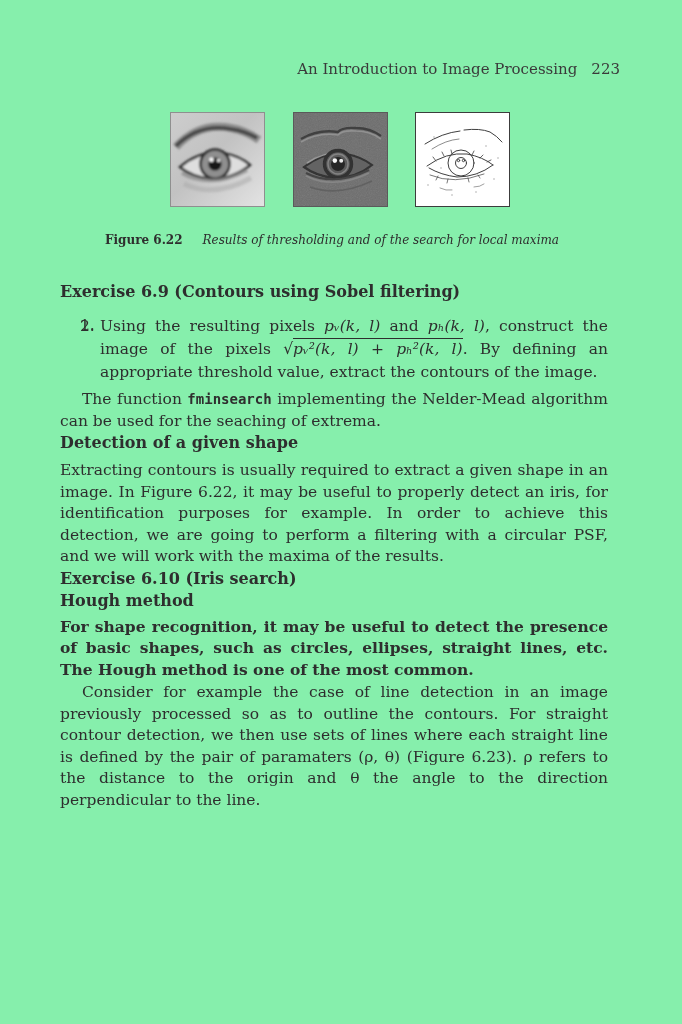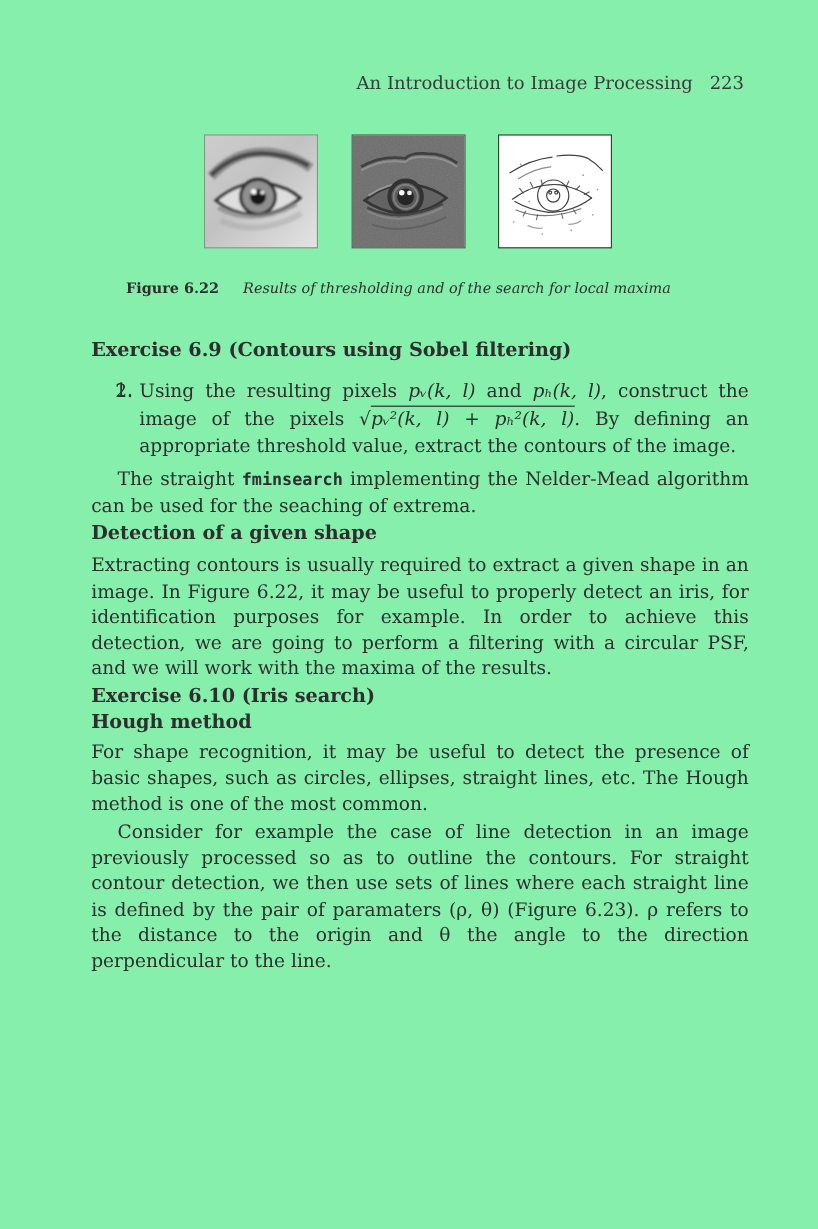--- a/index.html
+++ b/index.html
@@ -20,35 +20,35 @@
   .fig-img.grad{left:293px;border:1px solid #5a5a5a;}
   .fig-img.cont{left:415px;border:1px solid #3c3c3c;}
   
   .caption{
     position:absolute;left:68px;top:233px;width:548px;
     font-size:12px;padding-left:37px;box-sizing:border-box;
   }
   .cap-label{font-weight:bold;}
   .cap-text{font-style:italic;margin-left:20px;}
   
-  .column{position:absolute;left:76px;top:281px;width:548px;}
+  .column{position:absolute;left:60px;top:281px;width:548px;}
   .column p{margin:0;font-size:15.5px;line-height:21.5px;text-align:justify;}
   h3.head{margin:0;font-size:16px;line-height:22px;font-weight:bold;}
   .list-item{position:relative;padding-left:40px;text-align:justify;
     font-size:15.5px;line-height:21.5px;}
   .list-item .num{position:absolute;left:20px;top:0;}
   .li-2{line-height:23px;margin-top:10px;}
   .li-1{margin-top:12px;}
   .p-fmin{margin-top:5px !important;text-indent:22px;}
   .h-det{margin-top:16px;}
   .p-det{margin-top:6px !important;}
   .h-610{margin-top:9px;}
   .p-610{margin-top:0 !important;}
   .h-hough{margin-top:15px;}
-  .p-hough1{margin-top:4px !important;}
+  .p-hough1{margin-top:4px !important;font-weight:bold;}
   .p-hough2{margin-top:2px !important;text-indent:22px;}
   .p-hough3{margin-top:2px !important;text-indent:22px;}
   .code{font-family:"DejaVu Sans Mono", monospace;font-weight:bold;font-size:14px;}
   .math{font-style:italic;}
   .sqrt-bar{border-top:1.4px solid #2e2e2e;padding-top:1px;}
 </style>
 </head>
 <body>
 
 <div class="page">
@@ -152,21 +152,21 @@
 
     <div class="list-item li-1">
       <span class="num">1.</span>
     </div>
 
     <div class="list-item li-2">
       <span class="num">2.</span>
       <span><span>Using the resulting pixels </span><span class="math">pᵥ(k, l)</span><span> and </span><span class="math">pₕ(k, l)</span><span>, construct the image of the pixels </span><span class="math">√</span><span class="math sqrt-bar">pᵥ²(k, l) + pₕ²(k, l)</span><span>. By defining an appropriate threshold value, extract the contours of the image.</span></span>
     </div>
 
-    <p class="p-fmin"><span>The straight </span><span class="code">fminsearch</span><span> implementing the Nelder-Mead algorithm can be used for the seaching of extrema.</span></p>
+    <p class="p-fmin"><span>The function </span><span class="code">fminsearch</span><span> implementing the Nelder-Mead algorithm can be used for the seaching of extrema.</span></p>
 
     <h3 class="head h-det">Detection of a given shape</h3>
 
     <p class="p-det">Extracting contours is usually required to extract a given shape in an image. In Figure 6.22, it may be useful to properly detect an iris, for identification purposes for example. In order to achieve this detection, we are going to perform a filtering with a circular PSF, and we will work with the maxima of the results.</p>
 
     <h3 class="head h-610">Exercise 6.10 (Iris search)</h3>
 
 
     <h3 class="head h-hough">Hough method</h3>
 

